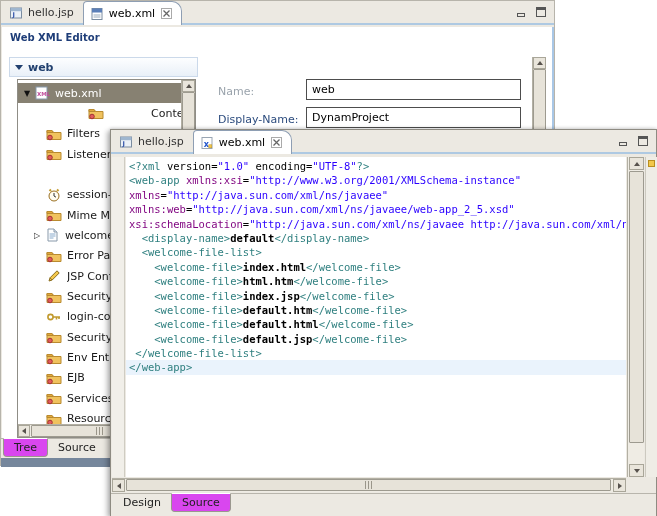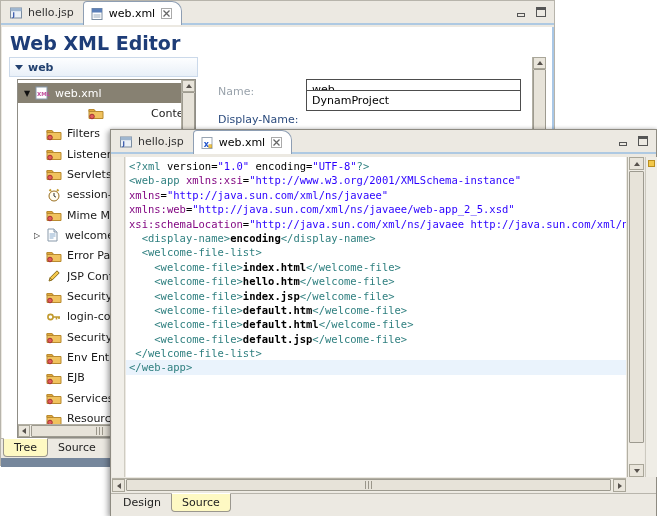--- a/index.html
+++ b/index.html
@@ -22,21 +22,21 @@
   .tab .tab-icon { width:14px; height:14px; margin-right:5px; display:inline-block; }
   .tab .close { width:11px; height:11px; margin-left:6px; display:inline-block; }
   .winbtns { position:absolute; right:6px; top:4px; display:flex; gap:6px; }
   .wbtn { width:14px; height:13px; display:flex; align-items:center; justify-content:center; }
   .glyph-min { width:8px; height:4px; border:1px solid #555; background:#ece9e2; margin-top:6px; }
   .glyph-max { width:10px; height:10px; border:1px solid #555; border-top:3px solid #555; background:#ece9e2; }
 
   
   #bg-body { position:absolute; left:1px; top:26px; width:551px; height:412px; background:#fff; }
   #bg-rightborder { position:absolute; left:551px; top:26px; width:2px; height:432px; background:#A9C7E6; }
-  .editor-heading { position:absolute; left:8px; top:5px; font-size:19px; font-weight:bold; color:#1E3D78; }
+  .editor-heading { position:absolute; left:8px; top:5px; font-size:10px; font-weight:bold; color:#1E3D78; }
 
   .section-header { position:absolute; height:20px; display:flex; align-items:center;
         font-size:11px; font-weight:bold; color:#21406F;
         background:linear-gradient(#FDFEFF,#E9F0F8); border:1px solid #CBD9EA; padding-left:5px; }
   .twisty { width:0; height:0; border-left:4px solid transparent; border-right:4px solid transparent;
             border-top:5px solid #21406F; margin-right:5px; }
 
   
   #treebox { position:absolute; left:15px; top:52px; width:179px; height:359px;
              background:#fff; border:1px solid #8F8D86; }
@@ -68,21 +68,21 @@
   .field-label { position:absolute; font-size:11px; }
   .field-label.muted { color:#9AA3AC; }
   .field-label.linkish { color:#2C4C7E; }
   .text-input { position:absolute; width:215px; height:21px; background:#fff; border:1px solid #4D4D4D;
                 font-size:11px; color:#000; padding:3px 0 0 5px; }
 
   
   .bottom-tabs { position:absolute; display:flex; align-items:flex-start; padding-left:2px;
                  background:#ECE9E2; border-top:1px solid #B8B5AC; }
   .btab { height:19px; padding:2px 10px 0 10px; font-size:11px; color:#222; border-radius:0 0 4px 4px; }
-  .btab.active { background:#fef9c3; border:1px solid #9A978E; border-top:1px solid #fff; margin-top:-1px; }
+  .btab.active { background:#d946ef; border:1px solid #9A978E; border-top:1px solid #fff; margin-top:-1px; }
   #bg-band { position:absolute; left:0; top:457px; width:553px; height:9px; background:#76879C; }
 
   
   #ruler { position:absolute; left:1px; top:27px; width:13px; height:320px;
            background:#F1EFE9; border-right:1px solid #CFCCC2; }
   #code-lines { position:absolute; left:15px; top:27px; width:500px; height:320px; background:#fff;
                 overflow:hidden; font-family:"DejaVu Sans Mono", monospace; font-size:10.5px;
                 line-height:14.4px; padding-top:2px; }
   .code-line { height:14.4px; white-space:pre; padding-left:3px; }
   .code-line.hl { background:#EAF3FC; }
@@ -173,29 +173,20 @@
             </div>
             <div class="tree-row" style="top: 64.05px; padding-left: 28px;">
               <span class="tree-arrow" style="width: 0px;"></span>
               <span class="tree-icon"><svg width="16" height="14" viewBox="0 0 16 14">
                   <path d="M1 3.5h5l1.5 2H15v7H1z" fill="#F0C25E" stroke="#B98A2F"></path>
                   <path d="M1 3.5h5l1.5 2H1z" fill="#E2A93F" stroke="#B98A2F"></path>
                   <circle cx="4" cy="10.5" r="2.3" fill="#E25B5B" stroke="#A33333"></circle>
                 </svg></span>
               <span class="tree-label">Listeners</span>
             </div>
-            <div class="tree-row" style="top: 84.4px; padding-left: 28px;">
-              <span class="tree-arrow" style="width: 0px;"></span>
-              <span class="tree-icon"><svg width="16" height="14" viewBox="0 0 16 14">
-                  <path d="M1 3.5h5l1.5 2H15v7H1z" fill="#F0C25E" stroke="#B98A2F"></path>
-                  <path d="M1 3.5h5l1.5 2H1z" fill="#E2A93F" stroke="#B98A2F"></path>
-                  <circle cx="4" cy="10.5" r="2.3" fill="#E25B5B" stroke="#A33333"></circle>
-                </svg></span>
-              <span class="tree-label">Servlets</span>
-            </div>
             <div class="tree-row" style="top: 104.75px; padding-left: 28px;">
               <span class="tree-arrow" style="width: 0px;"></span>
               <span class="tree-icon"><svg width="16" height="14" viewBox="0 0 16 14">
                   <path d="M3.5 3 5 1.5M12.5 3 11 1.5" stroke="#C29A2E" stroke-width="2"></path>
                   <circle cx="8" cy="8" r="5" fill="#FFFDF2" stroke="#9A6F1F"></circle>
                   <path d="M8 5v3l2 1.2" stroke="#333" fill="none"></path>
                 </svg></span>
               <span class="tree-label">session-config</span>
             </div>
             <div class="tree-row" style="top: 125.1px; padding-left: 28px;">
@@ -313,21 +304,21 @@
             </div>
           <div class="sb-btn" style="right:0; top:0; width:12px; height:12px;">
               <span class="arr right"></span>
             </div>
         </div>
       </div>
 
       <div class="field-label muted" style="left:216px; top:58px;">Name:</div>
       <div class="text-input" style="left:304px; top:52px;">web</div>
       <div class="field-label linkish" style="left:216px; top:86px;">Display-Name:</div>
-      <div class="text-input" style="left:304px; top:63px;">DynamProject</div>
+      <div class="text-input" style="left:304px; top:80px;">DynamProject</div>
 
       <div class="sb sb-v" style="position:absolute; left:530px; top:30px; width:14px; height:104px;">
         <div class="sb-btn" style="left:0; top:0; width:13px; height:12px;">
             <span class="arr up"></span>
           </div>
         <div class="sb-thumb" style="left:0; top:12px; width:13px; height:88px;"></div>
       </div>
     </div>
 
     <div id="bg-rightborder"></div>
@@ -371,24 +362,24 @@
       </div>
     </div>
 
     <div id="ruler"></div>
     <div id="code-lines">
         <div class="code-line"><span class="tk-pi">&lt;?xml </span><span class="tk-pl">version=</span><span class="tk-val">"1.0"</span><span class="tk-pl"> encoding=</span><span class="tk-val">"UTF-8"</span><span class="tk-pi">?&gt;</span></div>
         <div class="code-line"><span class="tk-tag">&lt;web-app</span><span class="tk-pl"> </span><span class="tk-attr">xmlns:xsi</span><span class="tk-pl">=</span><span class="tk-val">"http://www.w3.org/2001/XMLSchema-instance"</span></div>
         <div class="code-line"><span class="tk-attr">xmlns</span><span class="tk-pl">=</span><span class="tk-val">"http://java.sun.com/xml/ns/javaee"</span></div>
         <div class="code-line"><span class="tk-attr">xmlns:web</span><span class="tk-pl">=</span><span class="tk-val">"http://java.sun.com/xml/ns/javaee/web-app_2_5.xsd"</span></div>
         <div class="code-line"><span class="tk-attr">xsi:schemaLocation</span><span class="tk-pl">=</span><span class="tk-val">"http://java.sun.com/xml/ns/javaee http://java.sun.com/xml/ns/javaee/web-app_2_5.xsd"</span></div>
-        <div class="code-line"><span class="tk-pl">  </span><span class="tk-tag">&lt;display-name&gt;</span><span class="tk-txt">encoding</span><span class="tk-tag">&lt;/display-name&gt;</span></div>
+        <div class="code-line"><span class="tk-pl">  </span><span class="tk-tag">&lt;display-name&gt;</span><span class="tk-txt">default</span><span class="tk-tag">&lt;/display-name&gt;</span></div>
         <div class="code-line"><span class="tk-pl">  </span><span class="tk-tag">&lt;welcome-file-list&gt;</span></div>
         <div class="code-line"><span class="tk-pl">    </span><span class="tk-tag">&lt;welcome-file&gt;</span><span class="tk-txt">index.html</span><span class="tk-tag">&lt;/welcome-file&gt;</span></div>
-        <div class="code-line"><span class="tk-pl">    </span><span class="tk-tag">&lt;welcome-file&gt;</span><span class="tk-txt">hello.htm</span><span class="tk-tag">&lt;/welcome-file&gt;</span></div>
+        <div class="code-line"><span class="tk-pl">    </span><span class="tk-tag">&lt;welcome-file&gt;</span><span class="tk-txt">html.htm</span><span class="tk-tag">&lt;/welcome-file&gt;</span></div>
         <div class="code-line"><span class="tk-pl">    </span><span class="tk-tag">&lt;welcome-file&gt;</span><span class="tk-txt">index.jsp</span><span class="tk-tag">&lt;/welcome-file&gt;</span></div>
         <div class="code-line"><span class="tk-pl">    </span><span class="tk-tag">&lt;welcome-file&gt;</span><span class="tk-txt">default.htm</span><span class="tk-tag">&lt;/welcome-file&gt;</span></div>
         <div class="code-line"><span class="tk-pl">    </span><span class="tk-tag">&lt;welcome-file&gt;</span><span class="tk-txt">default.html</span><span class="tk-tag">&lt;/welcome-file&gt;</span></div>
         <div class="code-line"><span class="tk-pl">    </span><span class="tk-tag">&lt;welcome-file&gt;</span><span class="tk-txt">default.jsp</span><span class="tk-tag">&lt;/welcome-file&gt;</span></div>
         <div class="code-line"><span class="tk-pl"> </span><span class="tk-tag">&lt;/welcome-file-list&gt;</span></div>
         <div class="code-line hl"><span class="tk-tag">&lt;/web-app&gt;</span></div>
       </div>
 
     <div id="fg-vscroll" class="sb sb-v">
       <div class="sb-btn" style="left:1px; top:0; width:15px; height:13px;">

